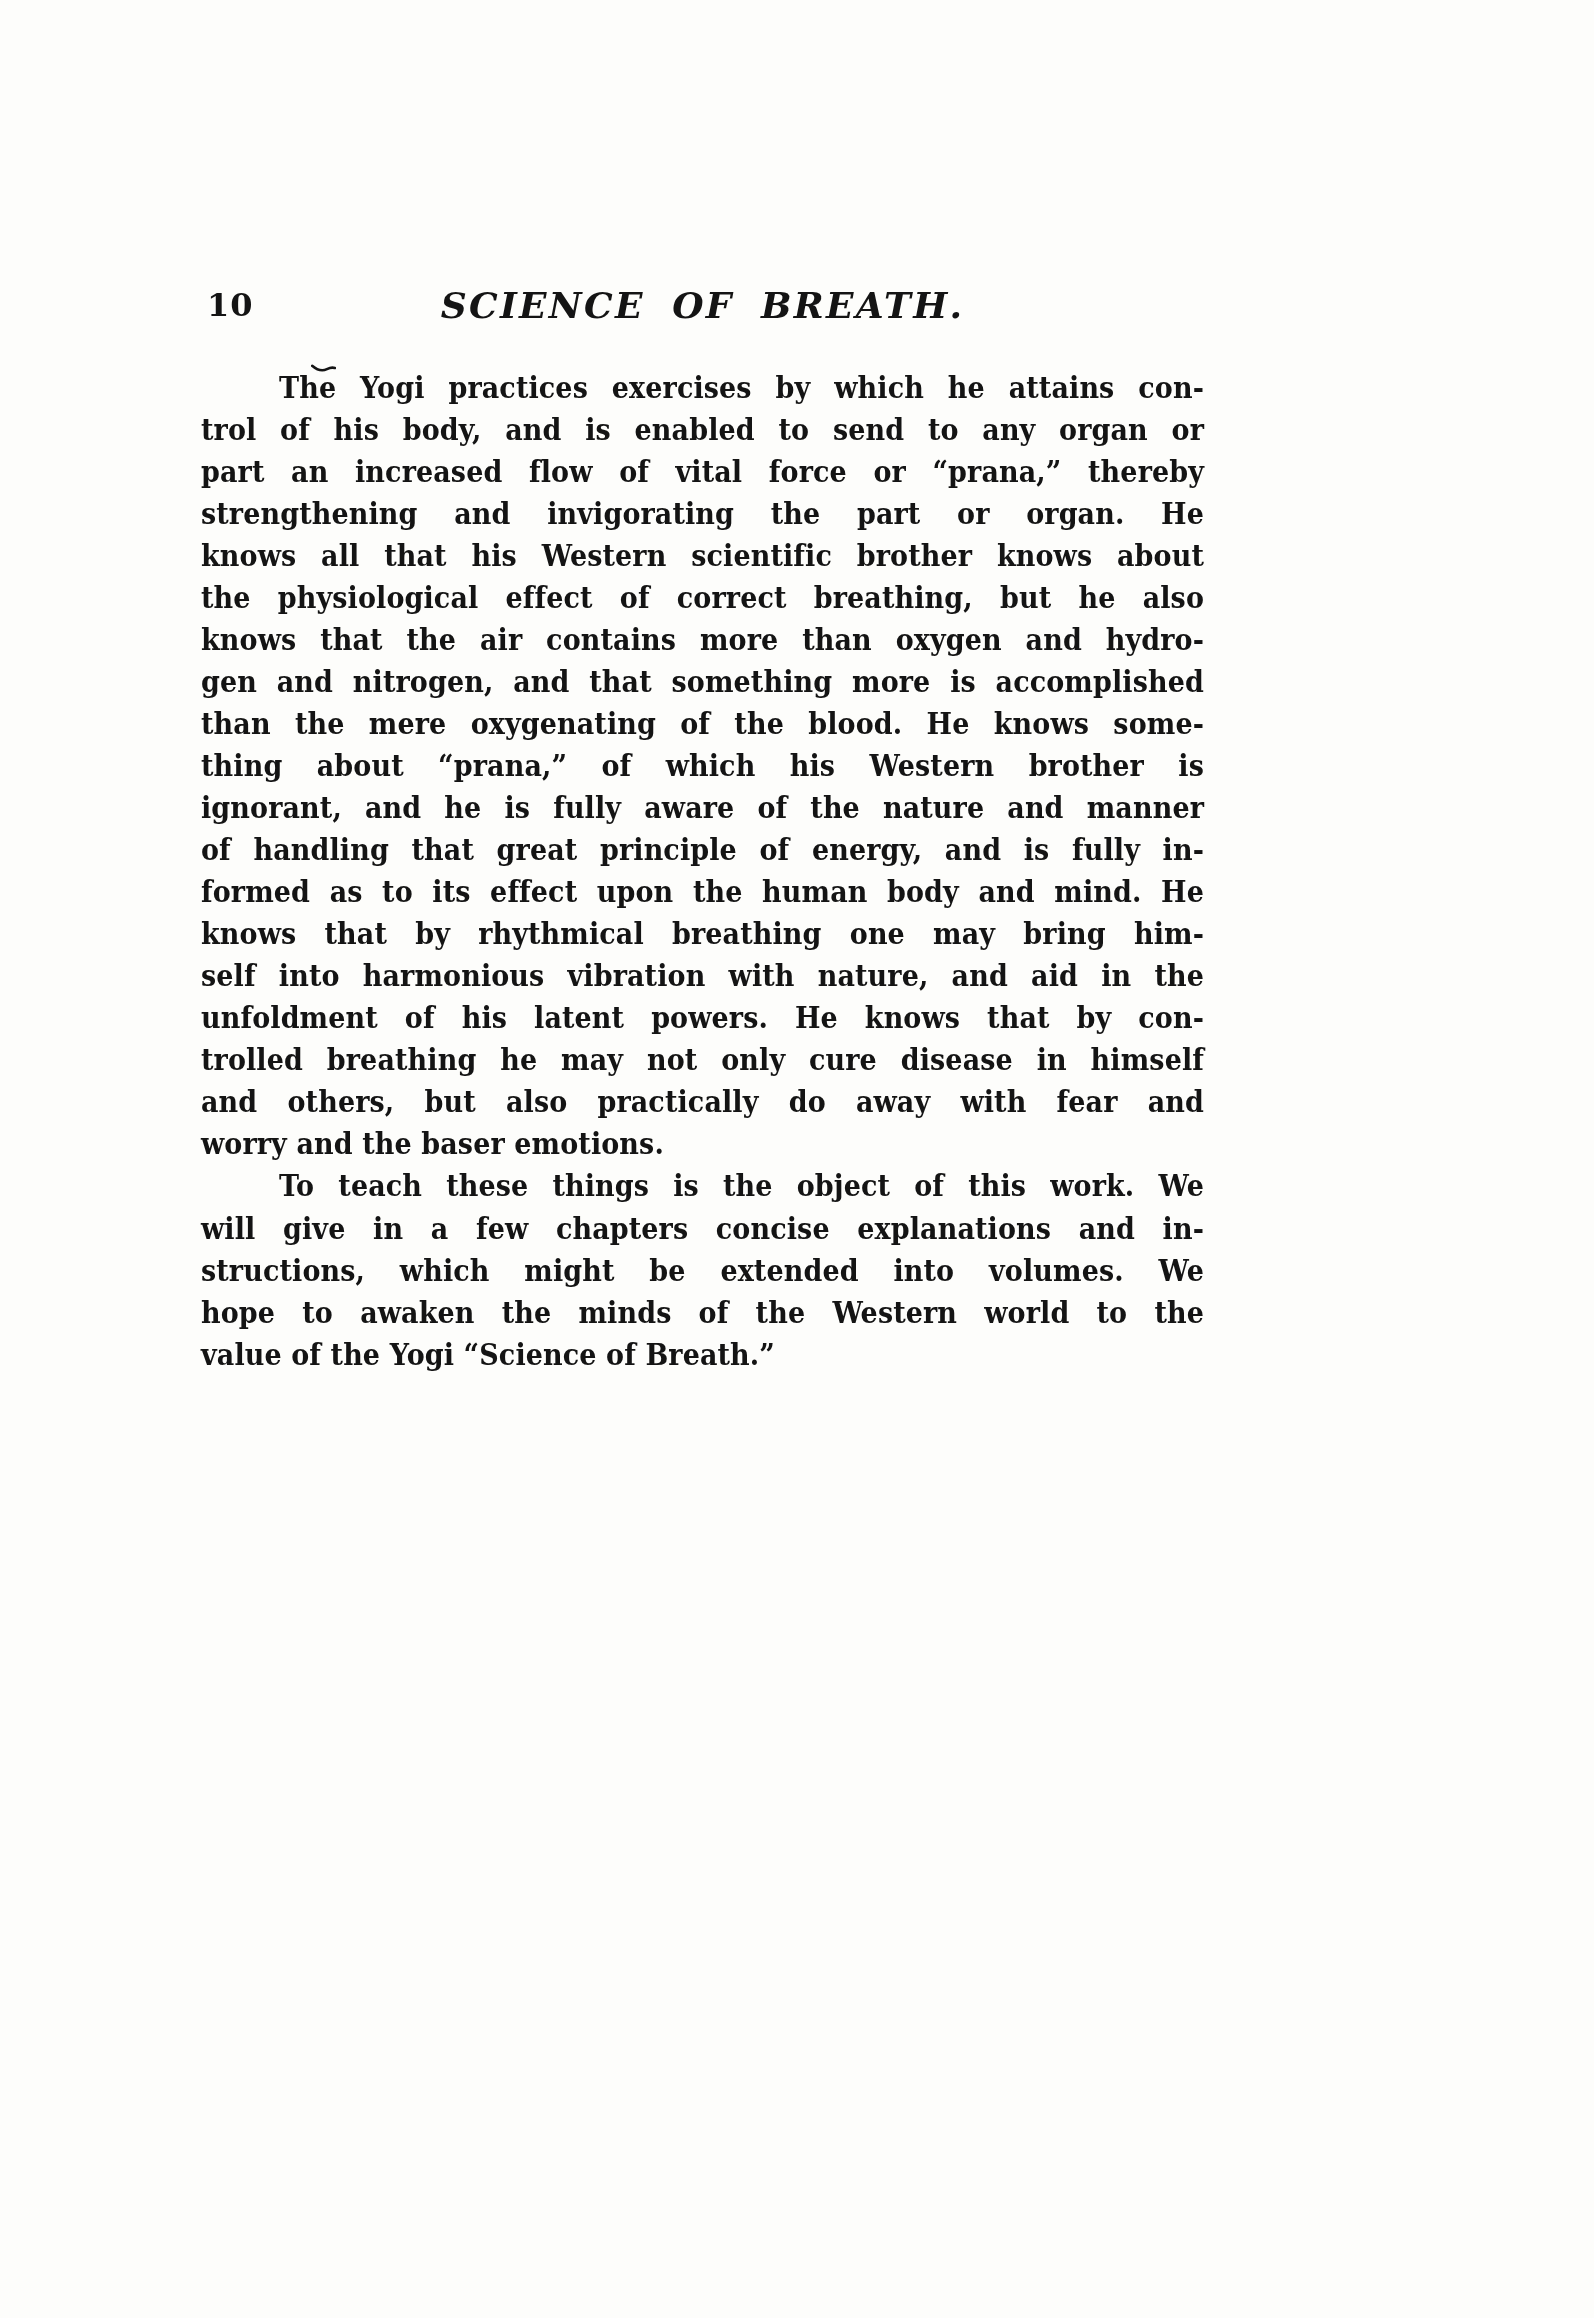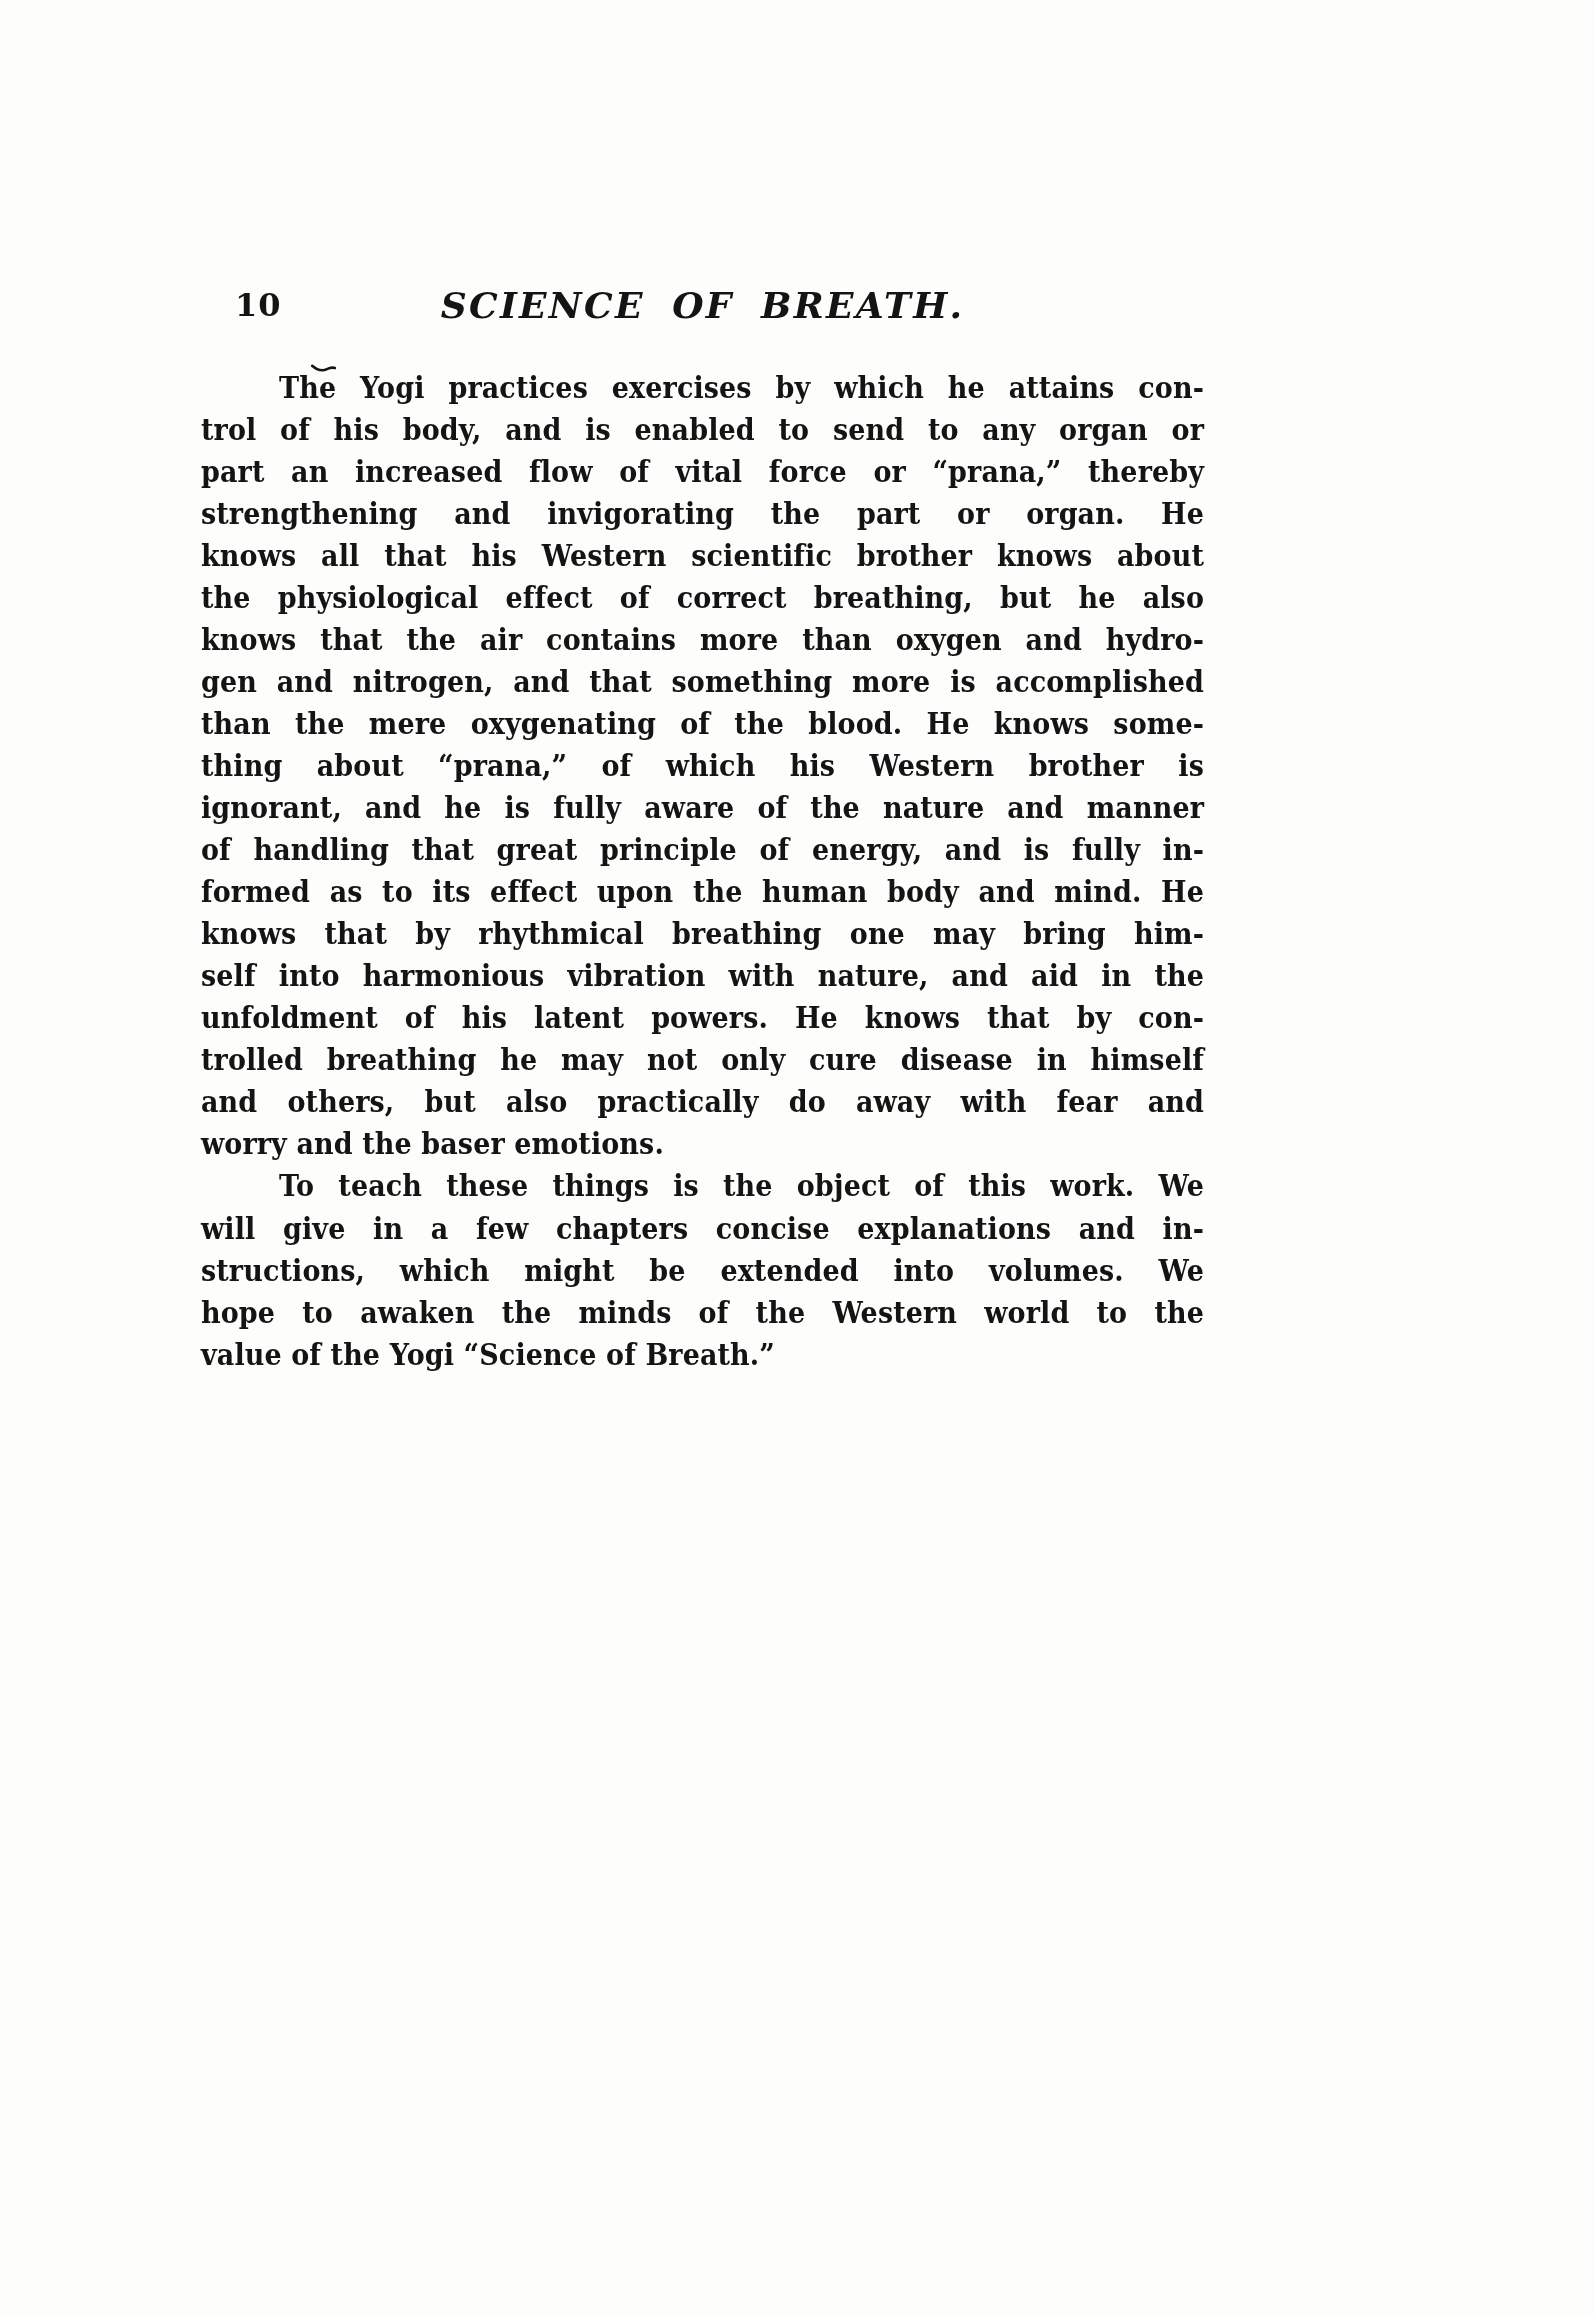--- a/index.html
+++ b/index.html
@@ -17,21 +17,20 @@
     overflow: hidden;
   }
   .pagenum {
     position: absolute;
     left: 207px;
     top: 289px;
     font-size: 32px;
     font-weight: 700;
     line-height: 1;
     letter-spacing: 1.1px;
-    margin-left: 28px;
   }
   .running-title {
     position: absolute;
     left: 201px;
     top: 287px;
     width: 1003px;
     text-align: center;
     font-style: italic;
     font-weight: 700;
     font-size: 36px;

